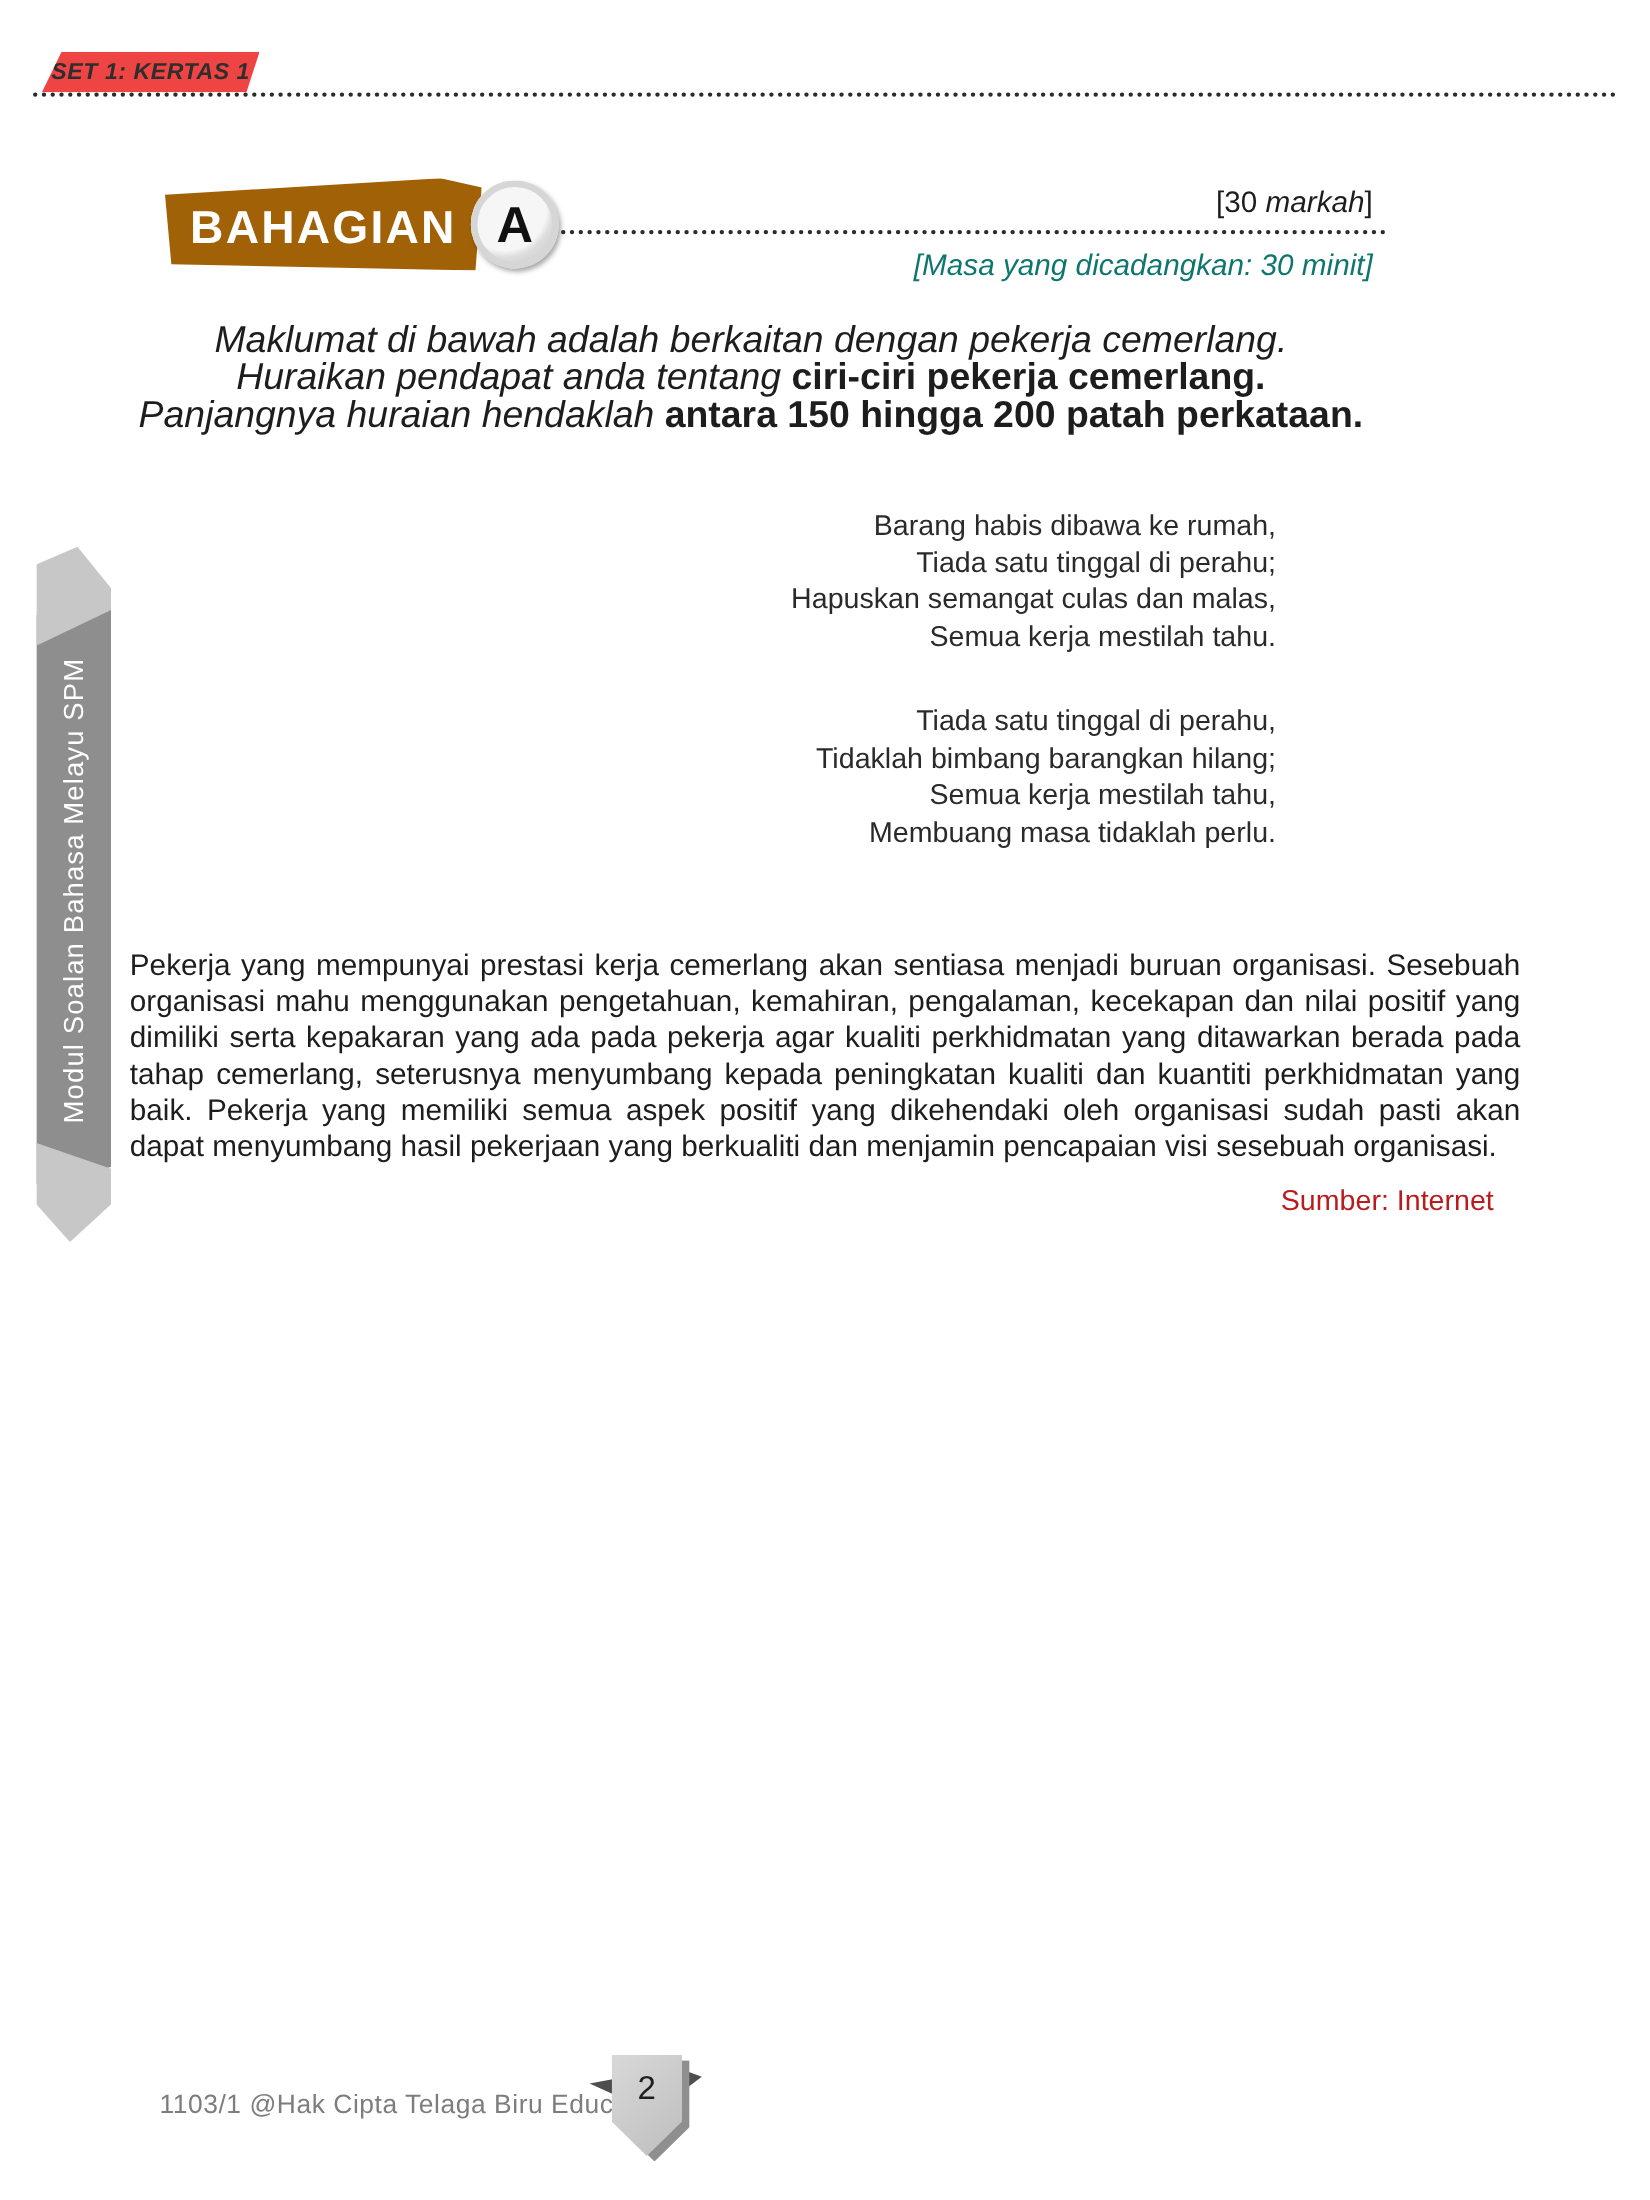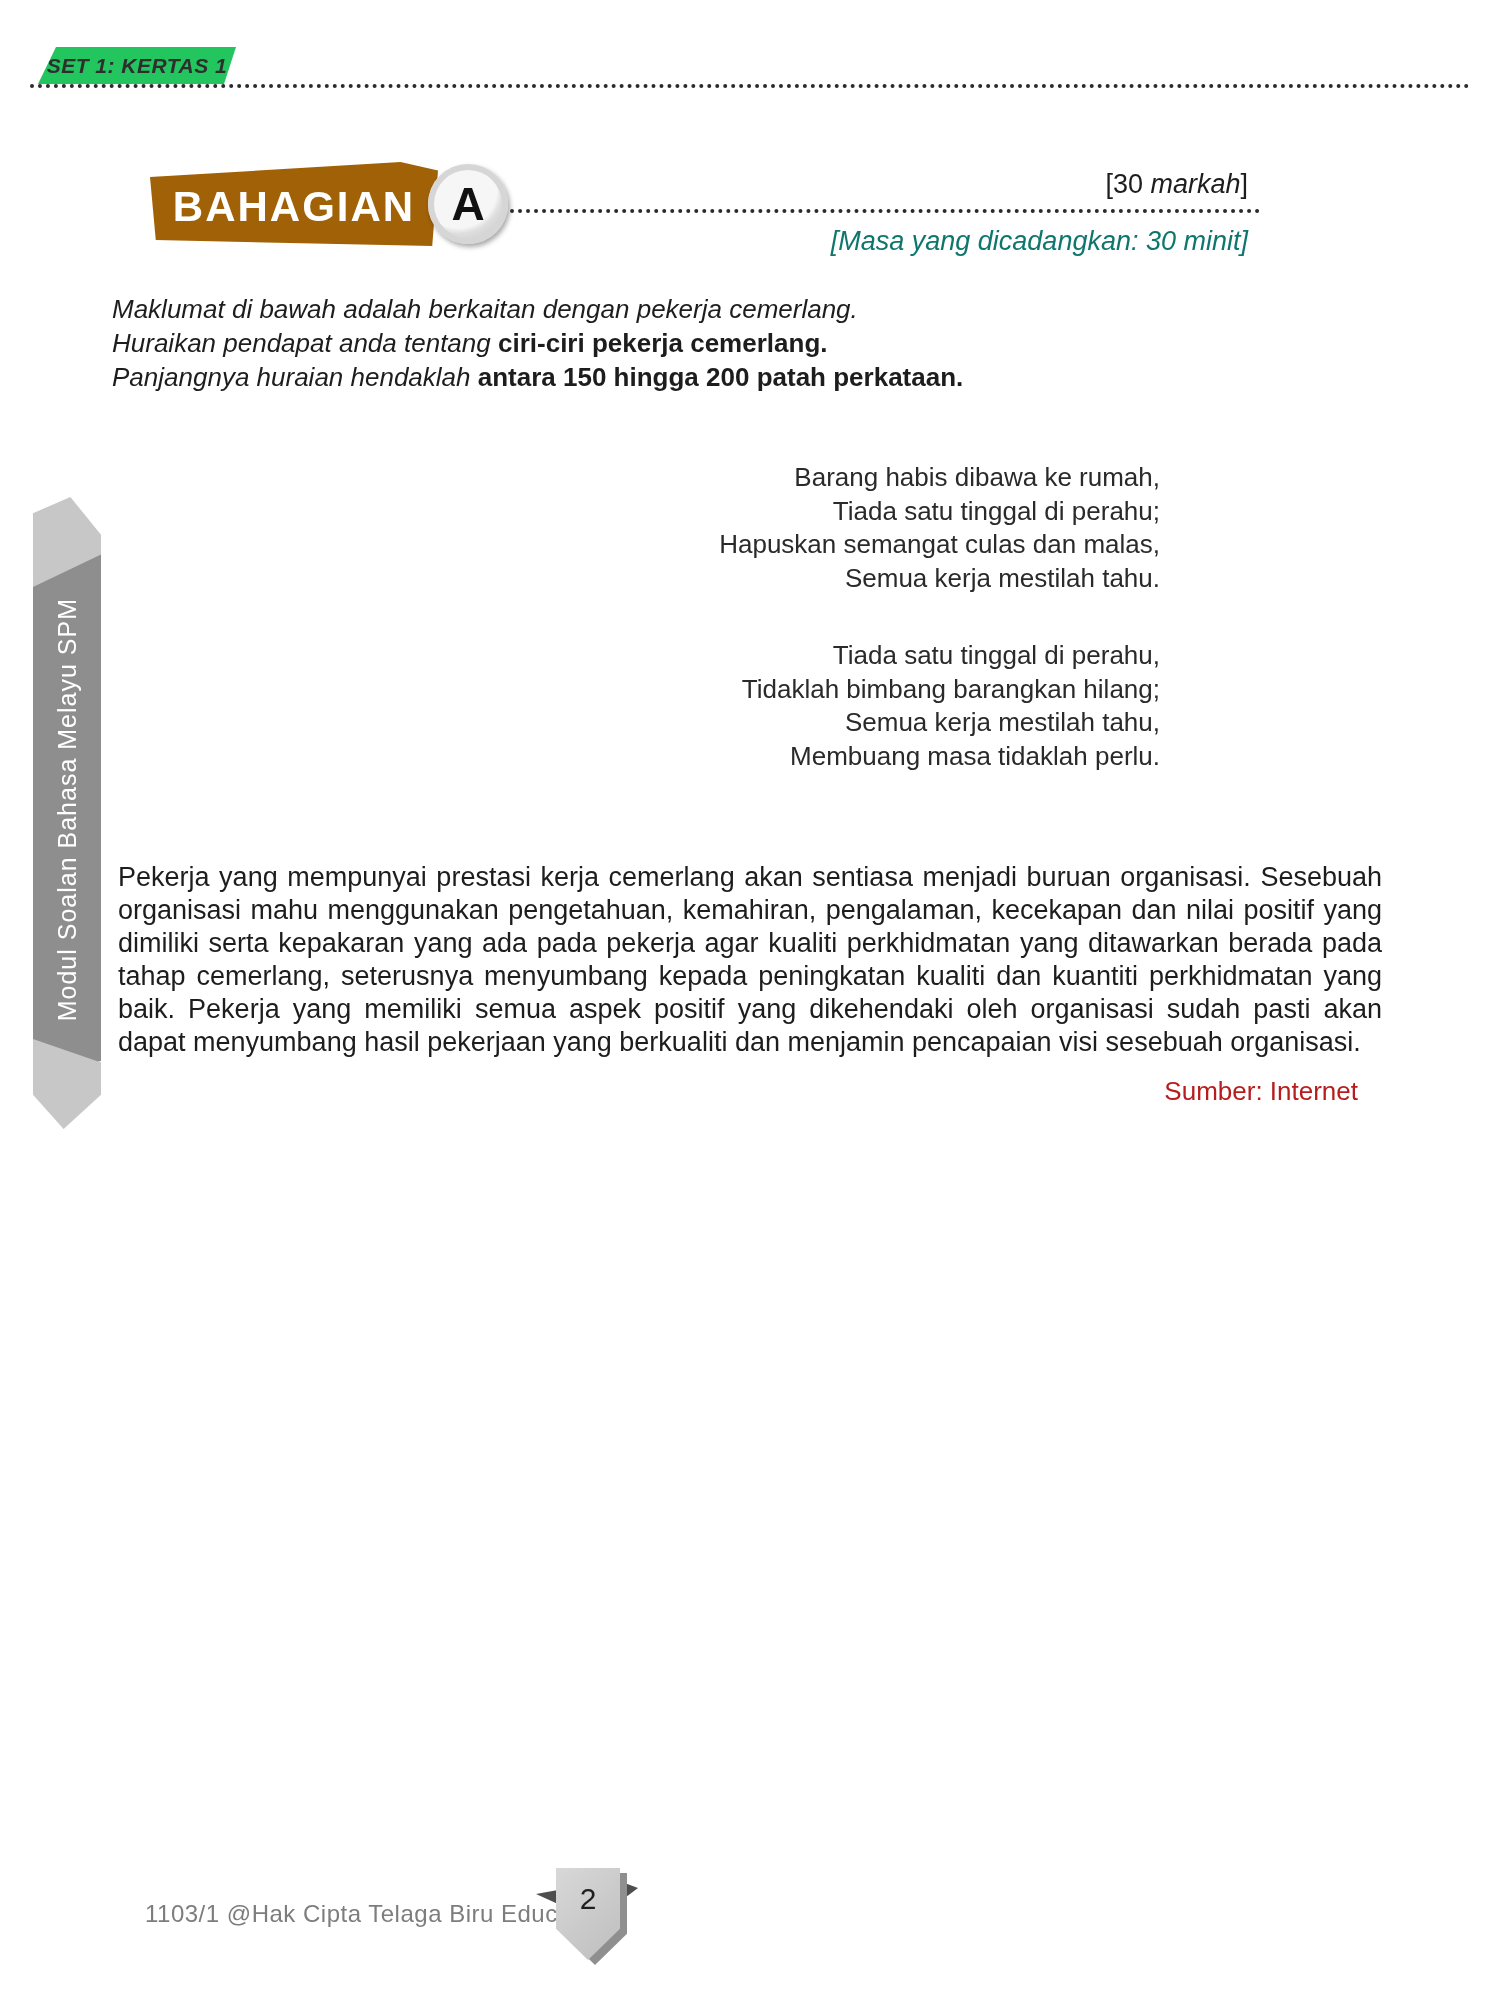--- a/index.html
+++ b/index.html
@@ -2,21 +2,21 @@
 <html><head>
 <meta charset="utf-8">
 <style>
   html,body{margin:0;padding:0;}
   body{
     width:1500px;height:2000px;position:relative;background:#ffffff;overflow:hidden;
     font-family:"Liberation Sans","DejaVu Sans",sans-serif;color:#1f1f1f;
   }
   
   .set-tab{
-    position:absolute;left:38px;top:47px;width:198px;height:37px;background:#22c55e;
+    position:absolute;left:38px;top:47px;width:198px;height:37px;background:#ef4444;
     clip-path:polygon(18px 0,100% 0,calc(100% - 12px) 100%,0 100%);
     display:flex;align-items:center;justify-content:center;
     font-style:italic;font-weight:bold;font-size:21px;color:#2e2e2e;letter-spacing:.5px;
   }
   .dotline-top{position:absolute;left:30px;width:1440px;top:84px;border-top:4px dotted #2b2b2b;}
 
   
   .banner-wrap{position:absolute;left:150px;top:154px;width:380px;height:100px;}
   .banner-black{
     position:absolute;left:0;top:8px;width:288px;height:84px;background:#a16207;
@@ -31,21 +31,21 @@
     display:flex;align-items:center;justify-content:center;
     font-weight:bold;font-size:46px;color:#111;
   }
   .dotline-mid{position:absolute;left:510px;top:209px;width:750px;border-top:4px dotted #2b2b2b;}
 
   .marks{position:absolute;top:169px;right:252px;font-size:27px;color:#1d1d1d;}
   .marks .it{font-style:italic;}
   .time-note{position:absolute;top:226px;right:252px;font-size:27px;font-style:italic;color:#0f766e;}
 
   
-  .instructions{position:absolute;left:112px;top:292px;font-size:26px;line-height:34px;color:#1d1d1d;}
+  .instructions{position:absolute;left:126px;top:292px;font-size:34px;line-height:34px;color:#1d1d1d;text-align:center;}
   .instructions .it{font-style:italic;}
   .instructions .bd{font-weight:bold;font-style:normal;}
 
   
   .poem{position:absolute;left:0;top:461px;width:1160px;text-align:right;
         font-size:26px;line-height:33.5px;color:#2a2a2a;}
   .stanza2{margin-top:44px;}
 
   
   .passage{position:absolute;left:118px;top:842px;width:1264px;

